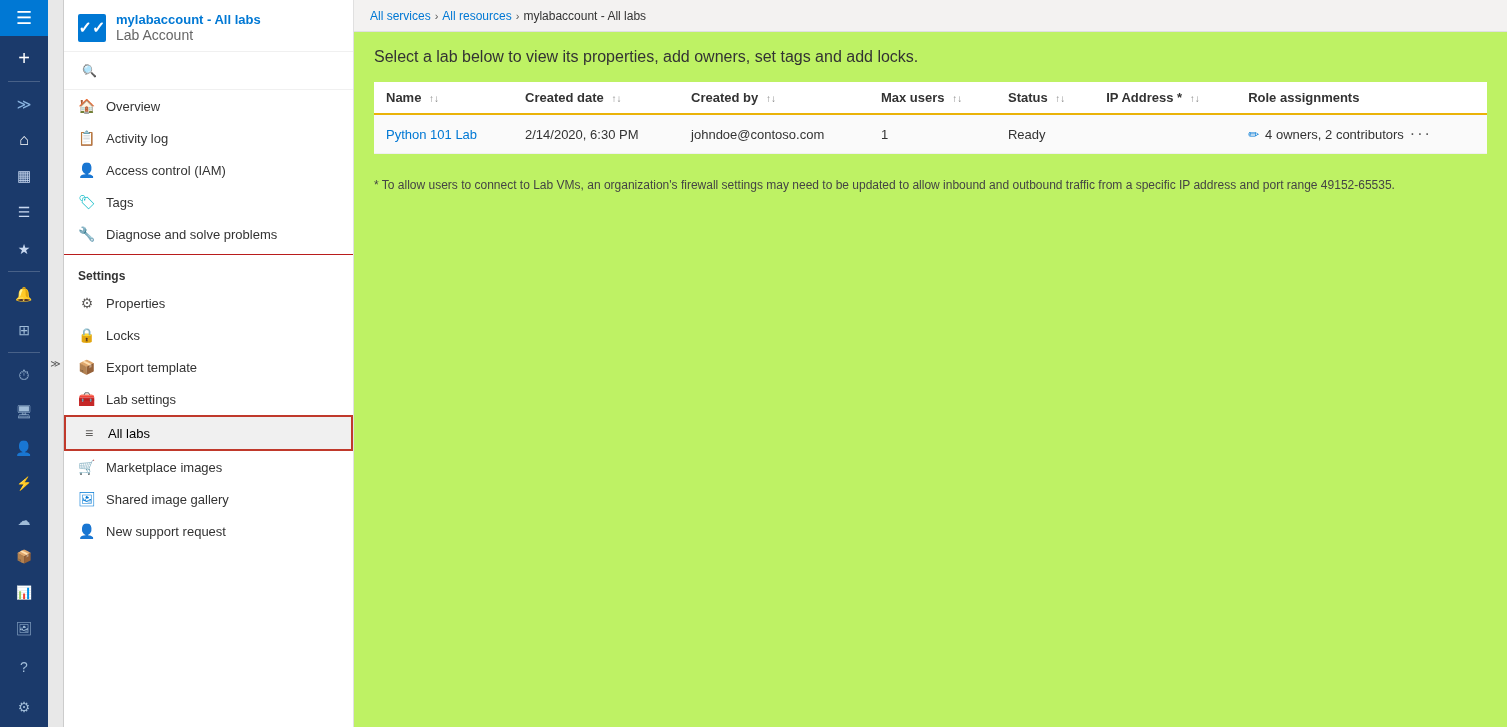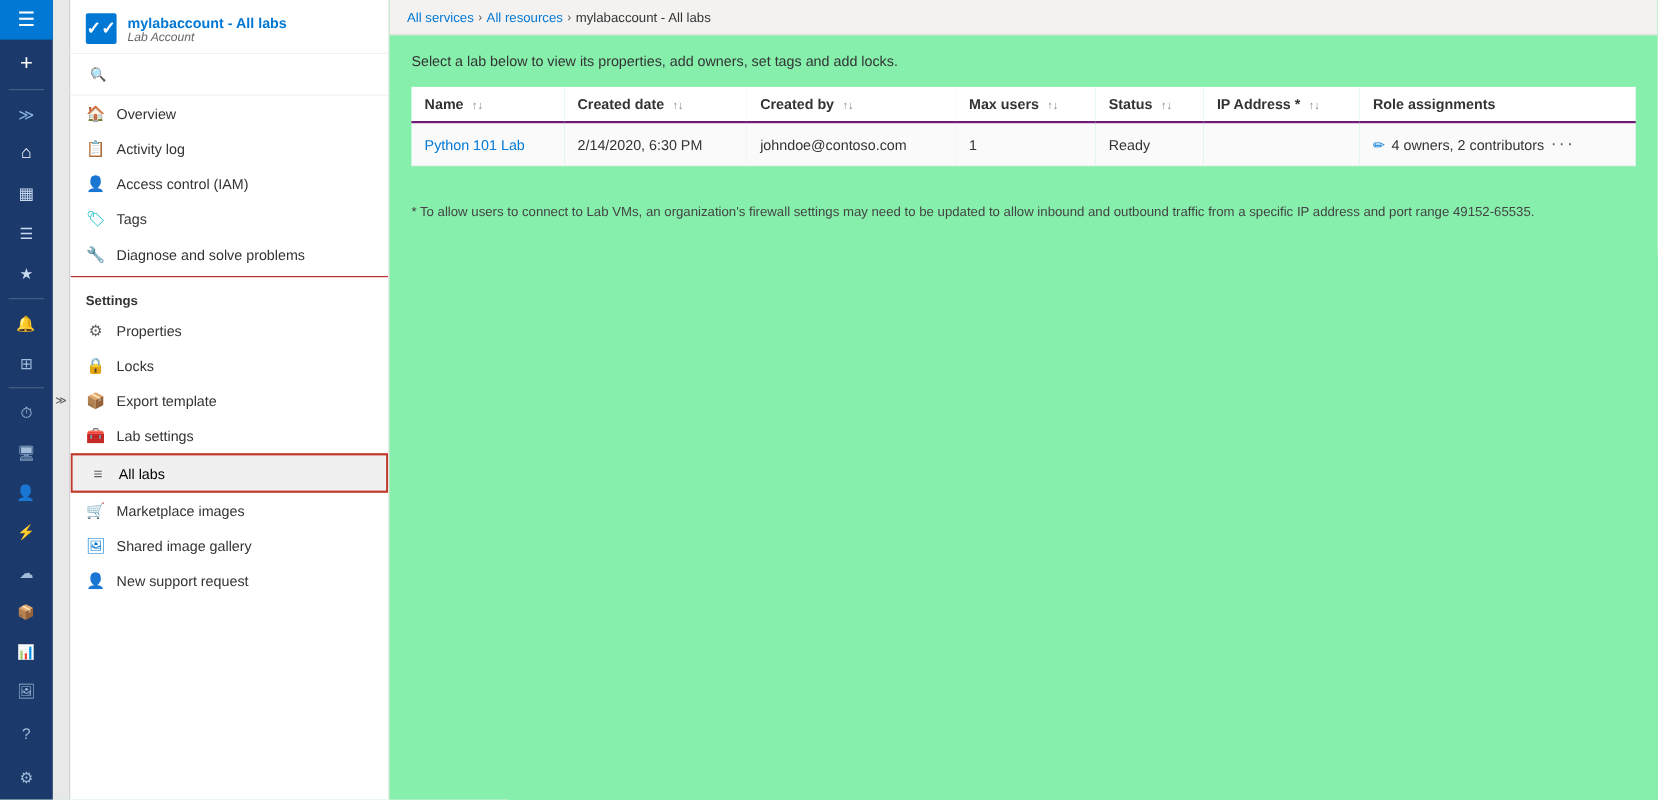--- a/index.html
+++ b/index.html
@@ -78,21 +78,21 @@
       background: #0078d4;
       border-radius: 2px;
       display: flex;
       align-items: center;
       justify-content: center;
       color: #fff;
       font-size: 14px;
       flex-shrink: 0;
     }
     .sidebar-title { font-size: 13px; font-weight: 600; color: #0078d4; }
-    .sidebar-subtitle { font-size: 11px; color: #666; font-style: italic; }
+    .sidebar-subtitle { font-size: 14px; color: #666; }
 
     
     .search-container {
       padding: 8px 10px;
       display: flex;
       align-items: center;
       gap: 4px;
       border-bottom: 1px solid #f0f0f0;
       position: relative;
     }
@@ -149,21 +149,21 @@
       font-size: 12px;
       font-weight: 600;
       color: #333;
       border-top: 1px solid #b91c1c;
       margin-top: 4px;
     }
 
     
     .main-content {
       flex: 1;
-      background: #86efac;
+      background: #bef264;
       display: flex;
       flex-direction: column;
       overflow: hidden;
     }
 
     
     .breadcrumb-bar {
       background: #f3f2f1;
       padding: 4px 16px;
       display: flex;
@@ -179,35 +179,35 @@
     .breadcrumb-current { color: #333; }
     .breadcrumb-link { cursor: pointer; color: #0078d4; }
 
     .content-area {
       flex: 1;
       overflow-y: auto;
       padding: 16px 20px;
     }
 
     .instruction-text {
-      font-size: 13px;
+      font-size: 16px;
       color: #333;
       margin-bottom: 16px;
     }
 
     
     .data-table {
       width: 100%;
       border-collapse: collapse;
       font-size: 13px;
     }
     .data-table th {
       text-align: left;
       padding: 8px 12px;
-      border-bottom: 2px solid #701a75;
+      border-bottom: 2px solid #eab308;
       font-weight: 600;
       color: #333;
       background: #fff;
       white-space: nowrap;
       cursor: pointer;
     }
     .sort-icon { color: #888; font-size: 10px; margin-left: 4px; }
     .data-table td {
       padding: 10px 12px;
       border-bottom: 1px solid #f0f0f0;
@@ -215,21 +215,21 @@
     }
     .data-table tr:nth-child(odd) td { background: #fafafa; }
     .lab-link { color: #0078d4; cursor: pointer; text-decoration: none; }
     .role-cell { display: flex; align-items: center; gap: 6px; }
     .edit-icon { color: #0078d4; font-size: 13px; cursor: pointer; }
     .more-icon { color: #555; font-size: 16px; cursor: pointer; letter-spacing: 2px; }
 
     .footnote {
       font-size: 12px;
       color: #444;
-      margin-top: 32px;
+      margin-top: 22px;
       line-height: 1.5;
     }
 
     
     .icon-blue { color: #0078d4; }
     .icon-teal { color: #00b7c3; }
     .icon-gray { color: #605e5c; }
     .icon-red { color: #c0392b; }
 
     

